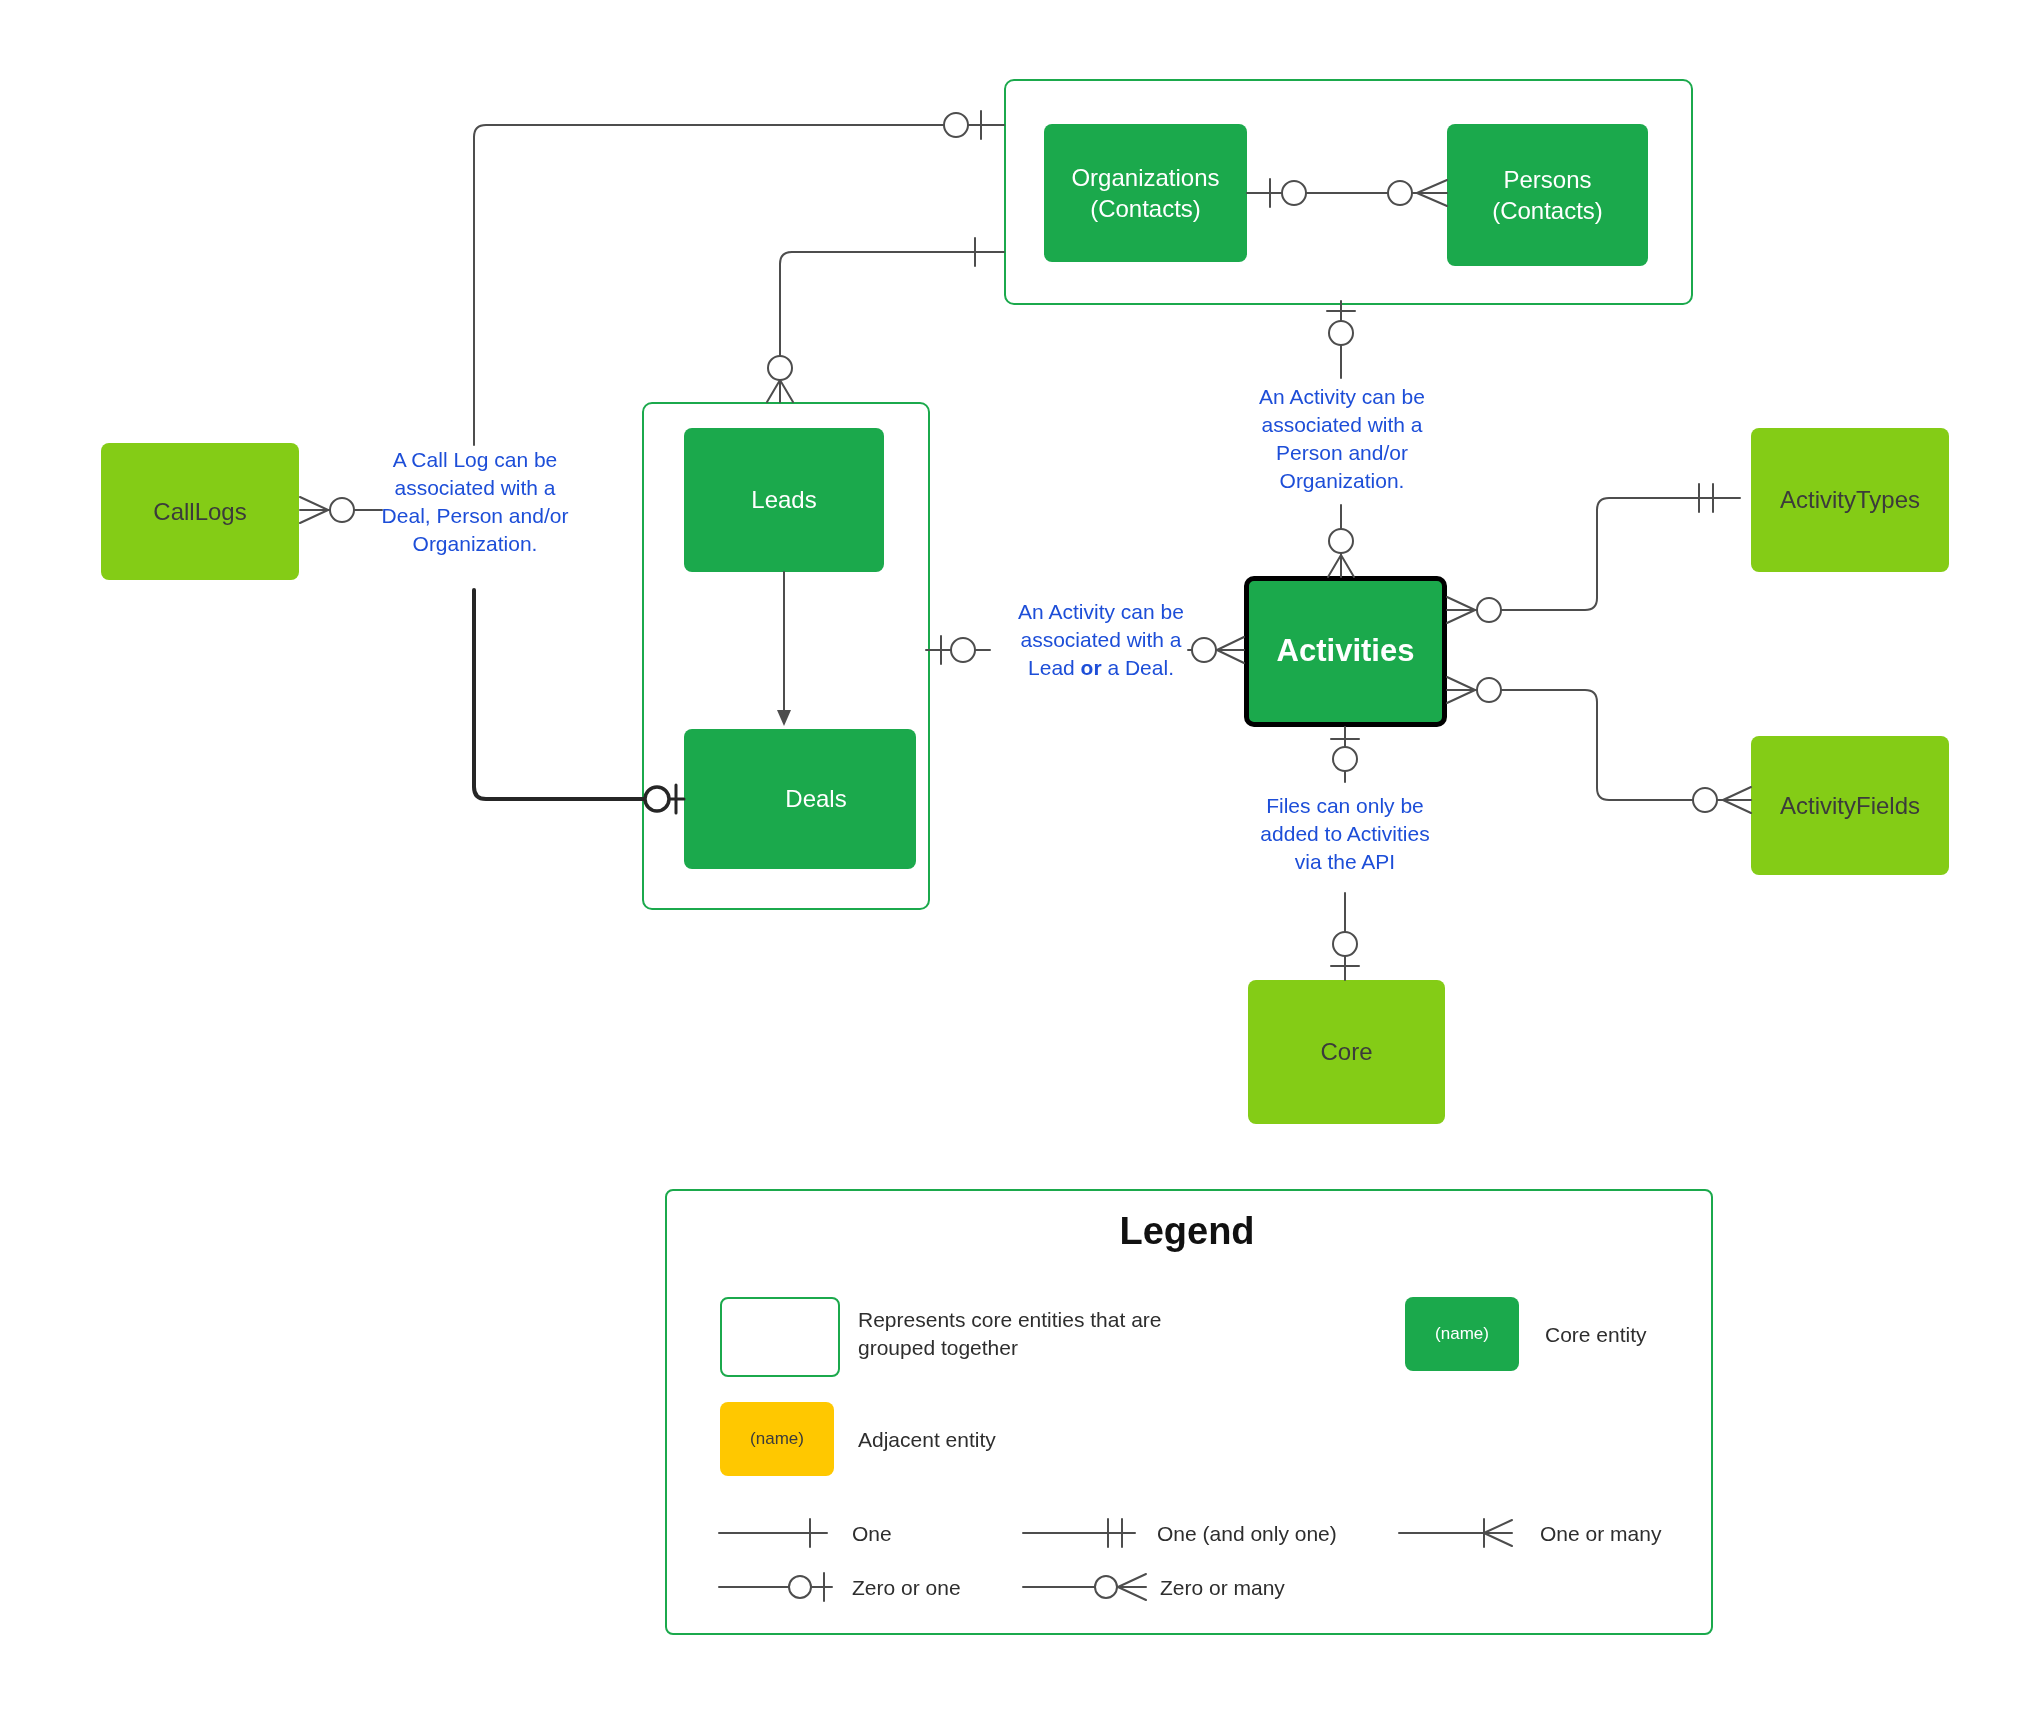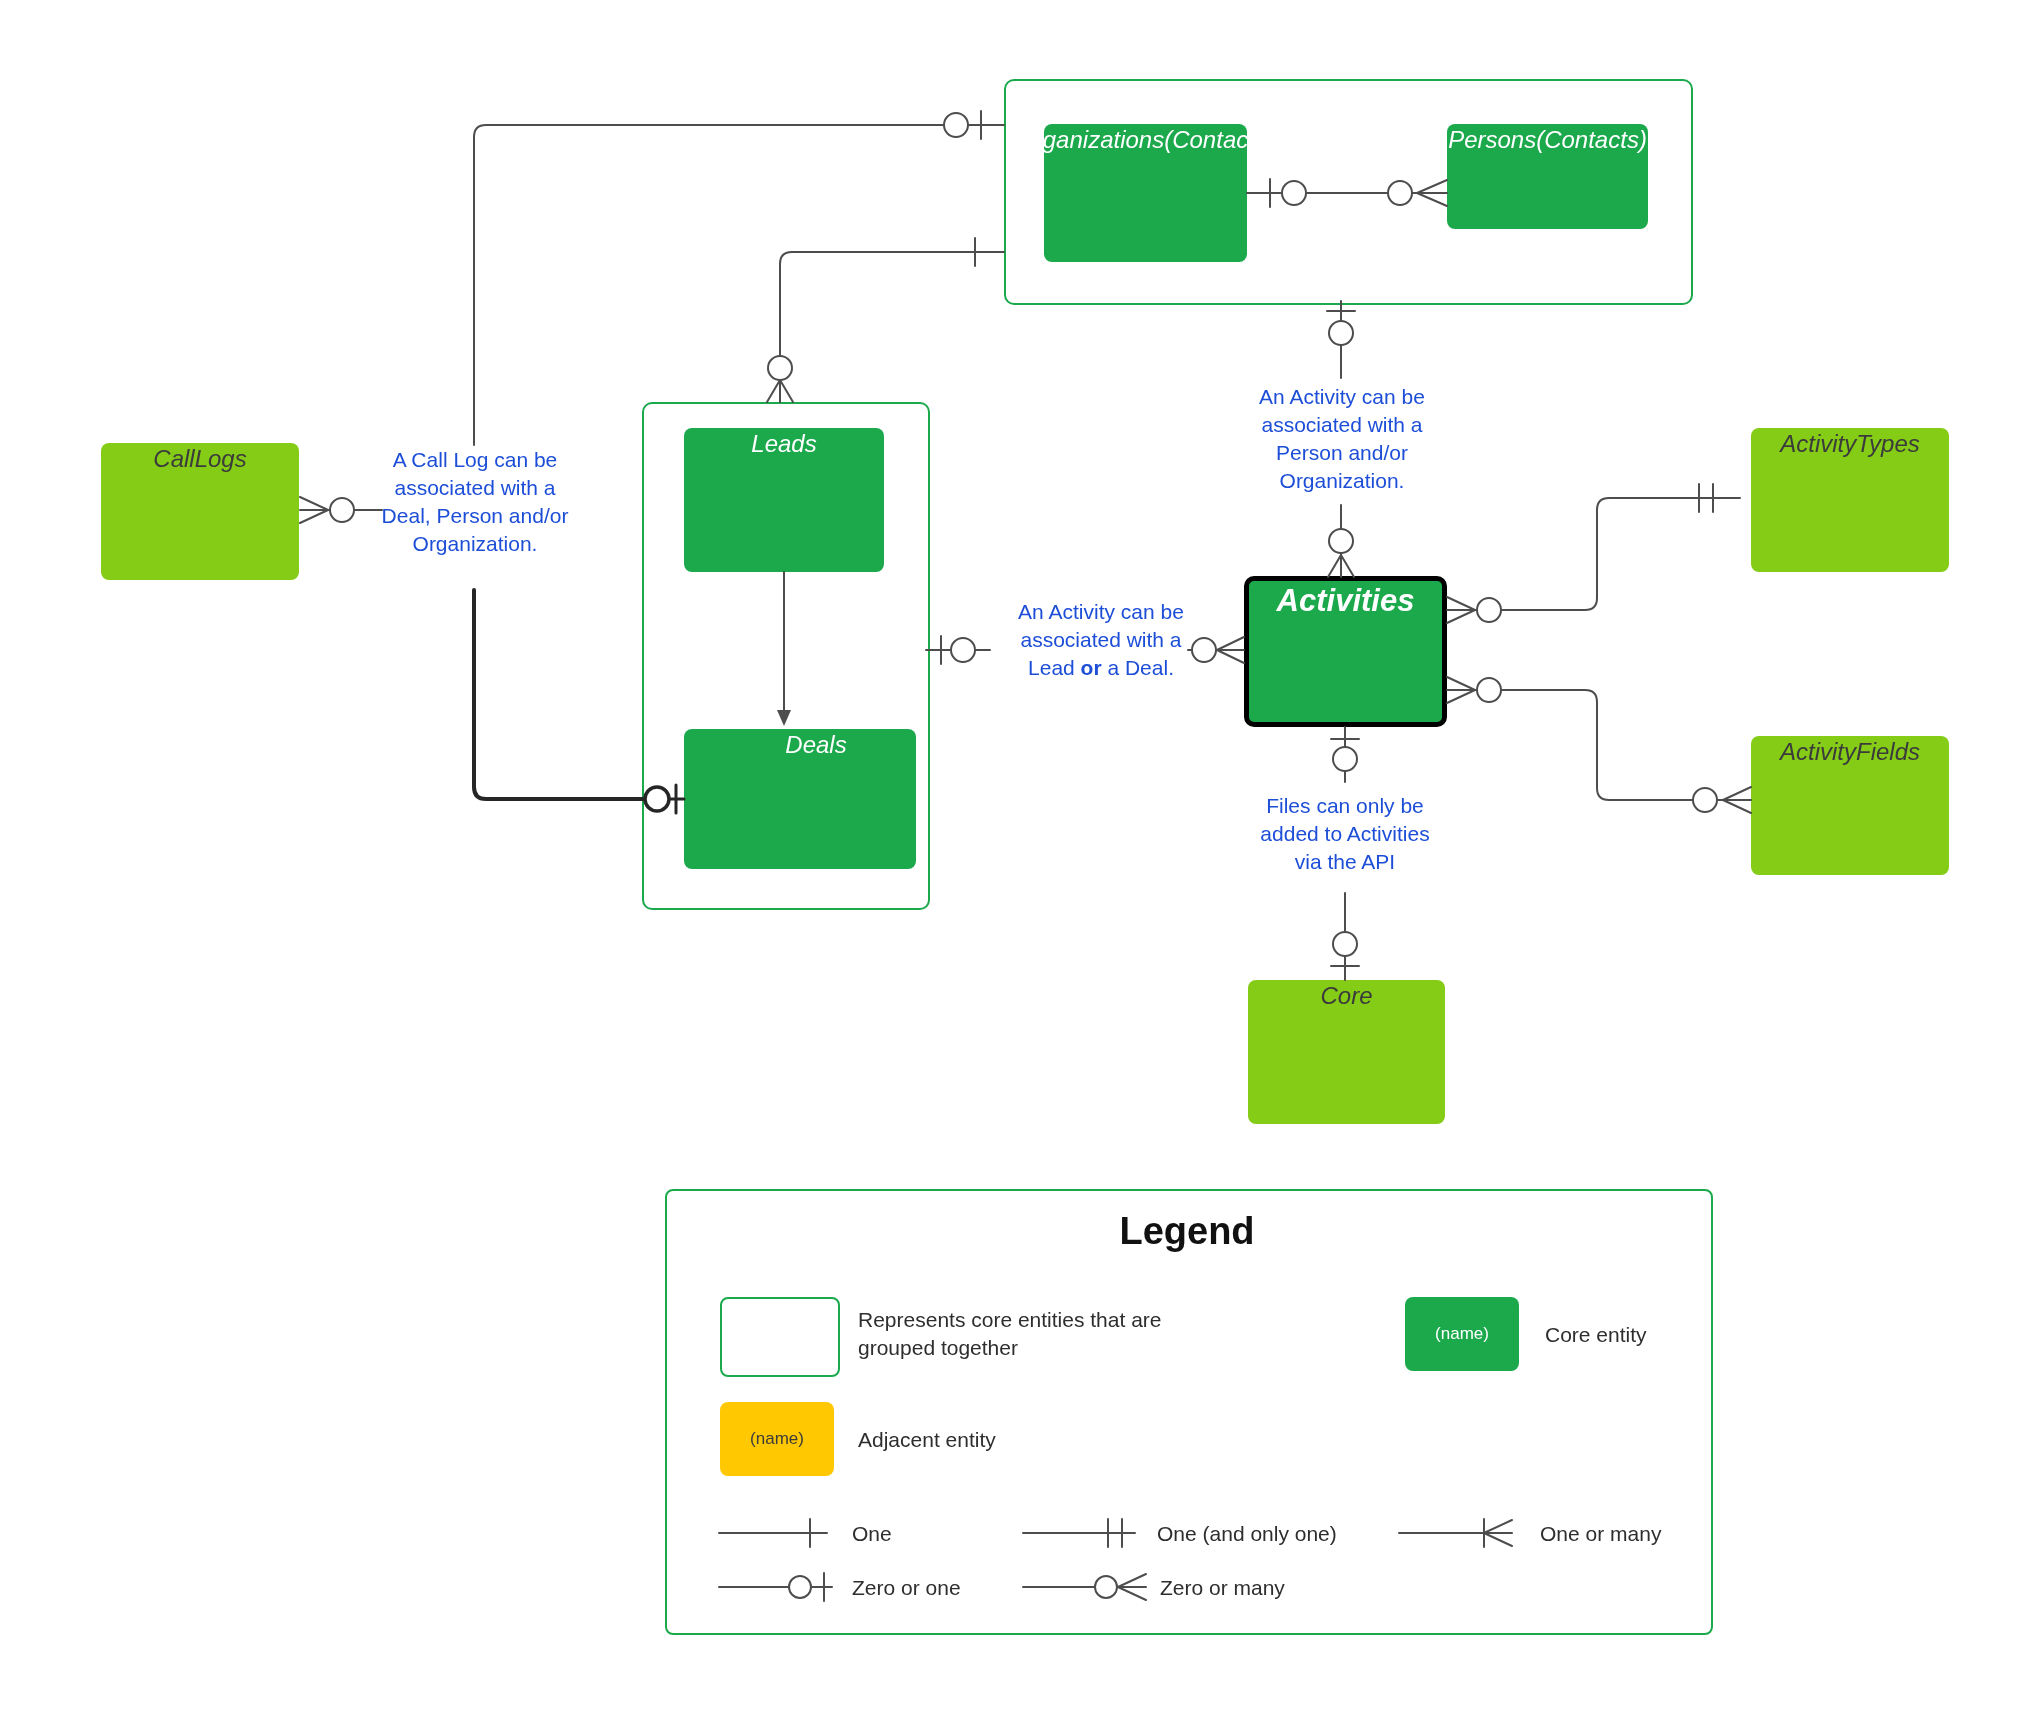--- a/index.html
+++ b/index.html
@@ -1,20 +1,20 @@
 <!DOCTYPE html>
 <html><head>
 <meta charset="utf-8">
 <style>
   html,body{margin:0;padding:0;background:#ffffff;}
   body{width:2043px;height:1720px;position:relative;font-family:"Liberation Sans",sans-serif;}
   .canvas{position:absolute;inset:0;}
   .group-box{position:absolute;background:#ffffff;border:2px solid #1ba94c;border-radius:10px;z-index:1;}
-  .entity{position:absolute;border-radius:8px;display:flex;align-items:flex-start;justify-content:center;
-          text-align:center;font-size:24px;line-height:1.3;z-index:2;font-style:italic;}
+  .entity{position:absolute;border-radius:8px;display:flex;flex-direction:column;align-items:center;justify-content:center;
+          text-align:center;font-size:24px;line-height:1.3;z-index:2;}
   .entity.core{background:#1ba94c;color:#ffffff;}
   .entity.adjacent{background:#84cc16;color:#3b3b3b;}
   .entity.emphasis{border:5px solid #000000;border-radius:10px;font-weight:bold;font-size:31px;z-index:2;}
   .note{position:absolute;color:#1d4ed8;font-size:21px;line-height:1.34;text-align:center;z-index:4;}
   .conn{position:absolute;inset:0;z-index:3;pointer-events:none;}
   .legend-box{position:absolute;left:665px;top:1189px;width:1044px;height:442px;background:#ffffff;
               border:2px solid #1ba94c;border-radius:8px;z-index:1;}
   .legend-title{position:absolute;left:665px;top:1210px;width:1044px;text-align:center;
                 font-size:38px;font-weight:bold;color:#111111;z-index:4;}
   .legend-sample-group{position:absolute;left:720px;top:1297px;width:116px;height:76px;background:#ffffff;
@@ -157,21 +157,21 @@
         <line x1="1118" y1="1587" x2="1146" y2="1600"></line>
       </g>
     </g>
   </svg>
 
   <div class="entity core" style="left:1044px;top:124px;width:203px;height:138px;">
     <div>Organizations</div>
     <div>(Contacts)</div>
   </div>
 
-  <div class="entity core" style="left:1447px;top:124px;width:201px;height:105px;">
+  <div class="entity core" style="left:1447px;top:124px;width:201px;height:142px;">
     <div>Persons</div>
     <div>(Contacts)</div>
   </div>
 
   <div class="entity core" style="left:684px;top:428px;width:200px;height:144px;">
     <div>Leads</div>
   </div>
 
   <div class="entity core" style="left:684px;top:729px;width:200px;height:140px;padding-left:32px;">
     <div>Deals</div>

